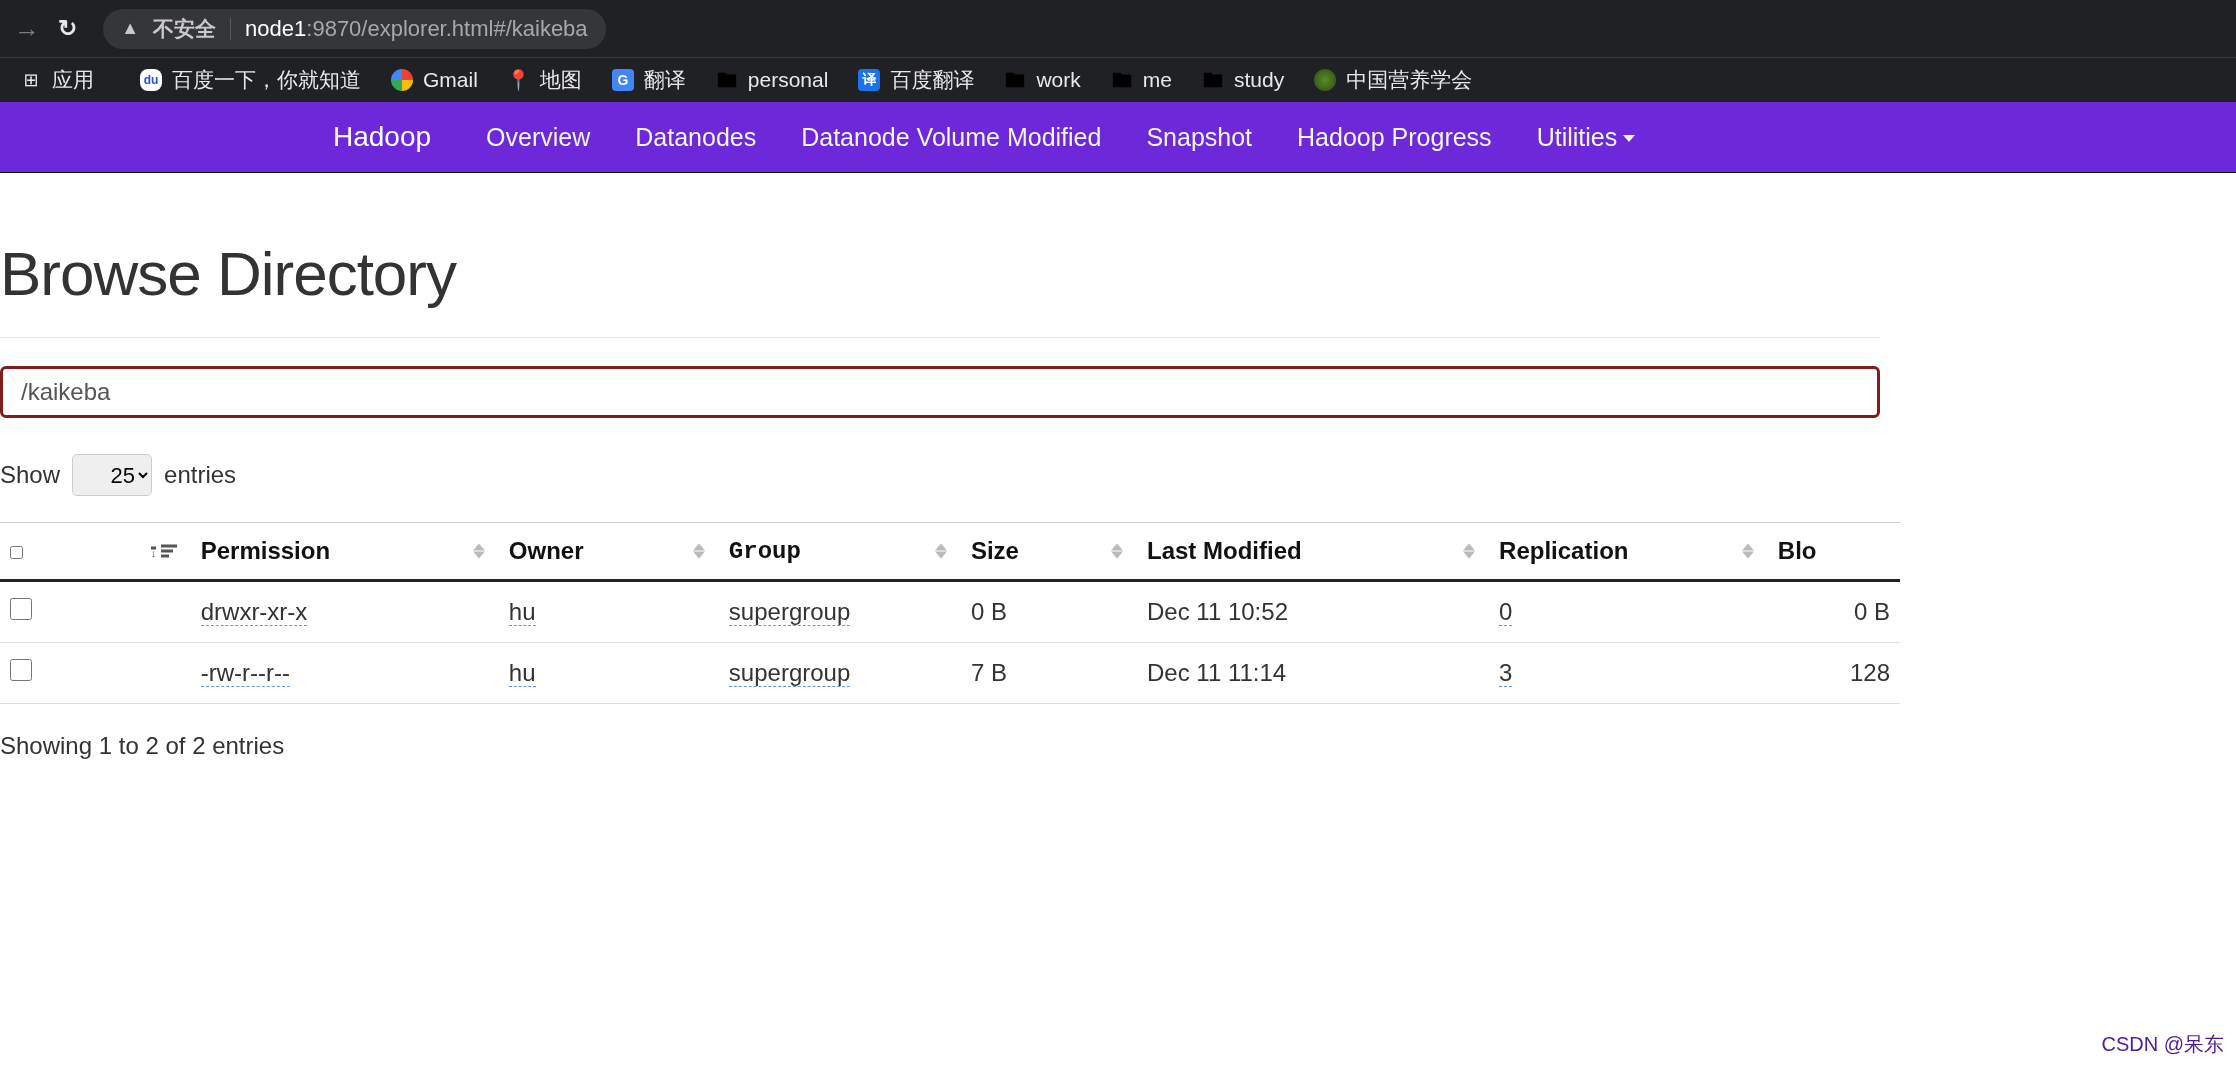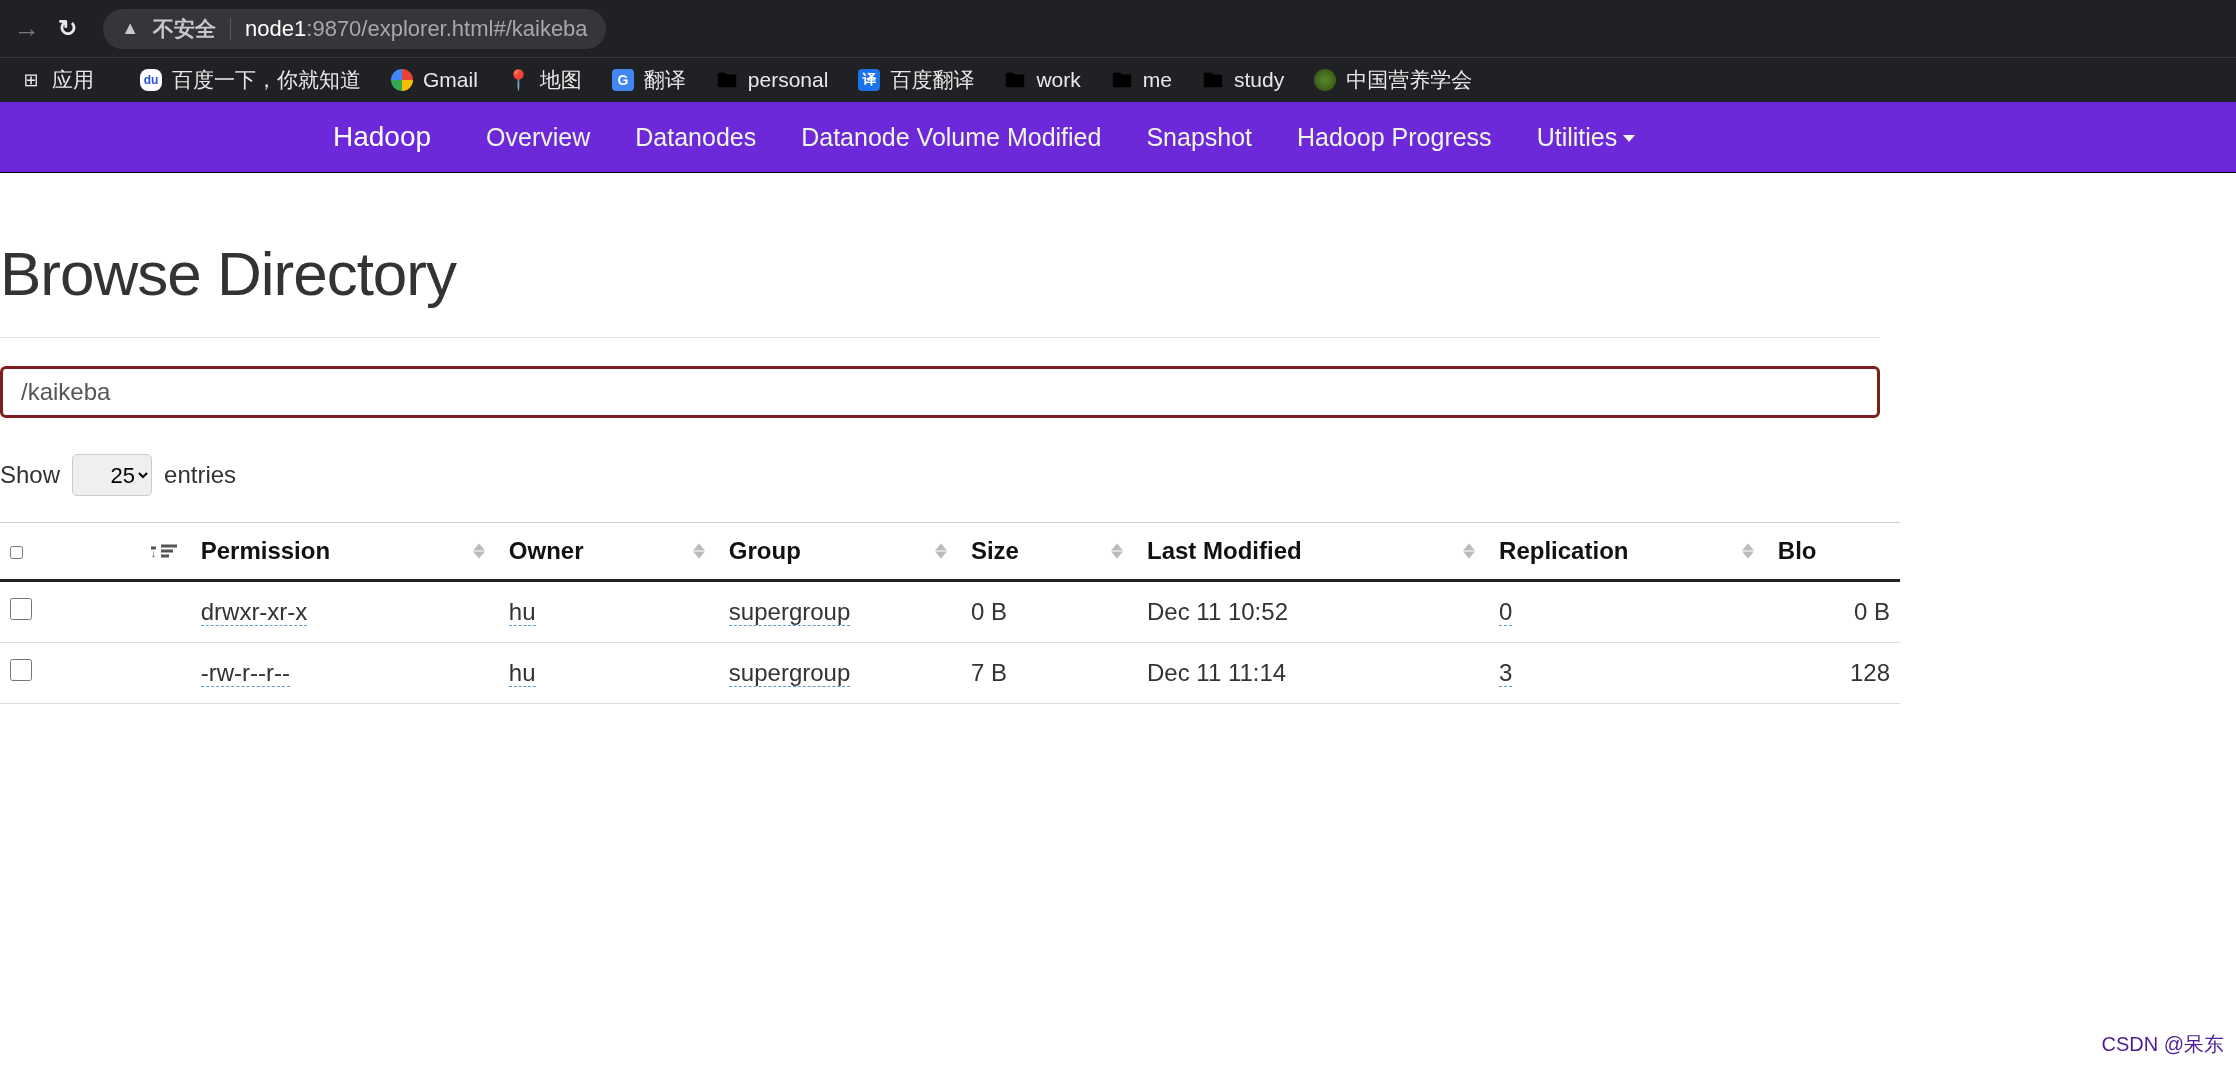--- a/index.html
+++ b/index.html
@@ -157,21 +157,21 @@
   }
   .showing-text {
     margin-top: 28px;
     font-size:24px;
     color:#333;
   }
   th.col-check { width:60px; }
   th.col-idx { width:70px; }
   th.col-perm { width:210px; }
   th.col-owner { width:150px; }
-  th.col-group { width:165px; }
+  th.col-group { width:165px;font-family:Liberation Mono, monospace; }
   th.col-size { width:120px; }
   th.col-mod { width:240px; }
   th.col-rep { width:190px; }
   th.col-block { width:90px; }
   .watermark {
     position:fixed;
     right:12px;
     bottom:8px;
     color:#4c1d95;
     font-size:20px;
@@ -360,15 +360,16 @@
         <td><span class="dotted-link">hu</span></td>
         <td><span class="dotted-link">supergroup</span></td>
         <td><span>7 B</span></td>
         <td><span>Dec 11 11:14</span></td>
         <td><span class="dotted-link">3</span></td>
         <td style="text-align:right;"><span>128</span></td>
       </tr>
     </tbody>
   </table>
 
+  <div class="showing-text">Showing 1 to 2 of 2 entries</div>
 </div>
 
 <div class="watermark">CSDN @呆东</div>
 
 </body></html>

